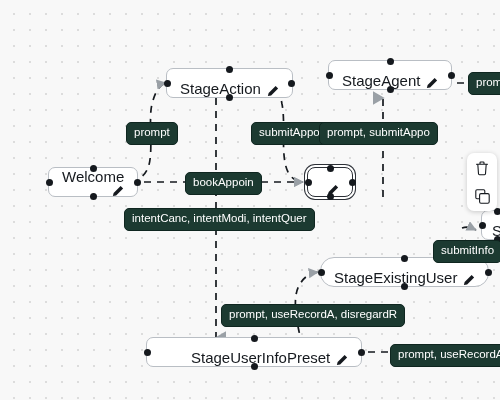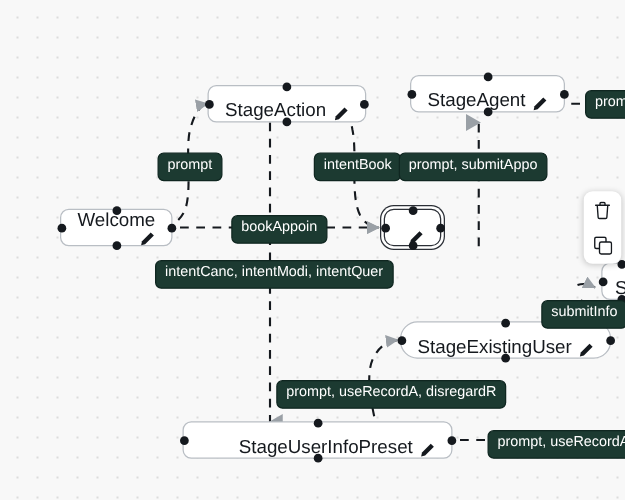--- a/index.html
+++ b/index.html
@@ -219,21 +219,21 @@
 
   <div class="node" style="left:481px; top:210px; padding:0 10px;">
     <span class="label">S</span>
     <span class="port l"></span>
     <span class="port t"></span>
     <span class="port b"></span>
   </div>
 
   <div class="edge-label" style="left:126px; top:122px;">prompt</div>
 
-  <div class="edge-label" style="left:251px; top:122px;">intentBook</div>
+  <div class="edge-label" style="left:251px; top:122px;">submitAppo</div>
 
   <div class="edge-label" style="left:319px; top:122px;">prompt, submitAppo</div>
 
   <div class="edge-label" style="left:468px; top:72px;">promp</div>
 
   <div class="edge-label" style="left:185px; top:172px;">bookAppoin</div>
 
   <div class="edge-label" style="left:124px; top:208px;">intentCanc, intentModi, intentQuer</div>
 
   <div class="edge-label" style="left:433px; top:240px;">submitInfo</div>

